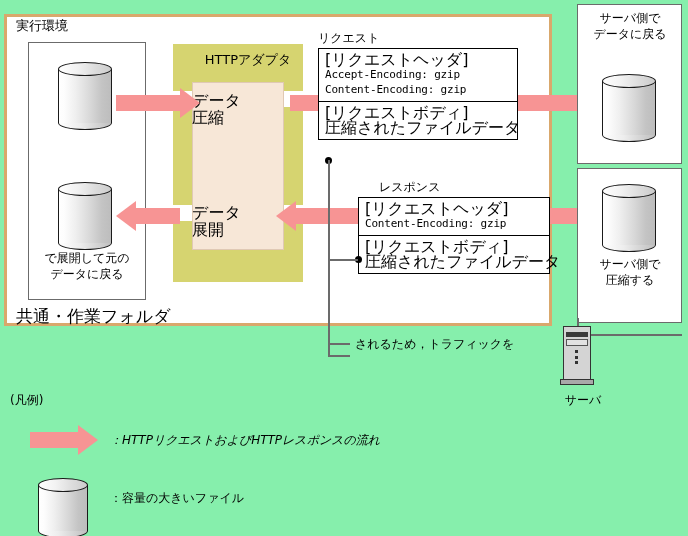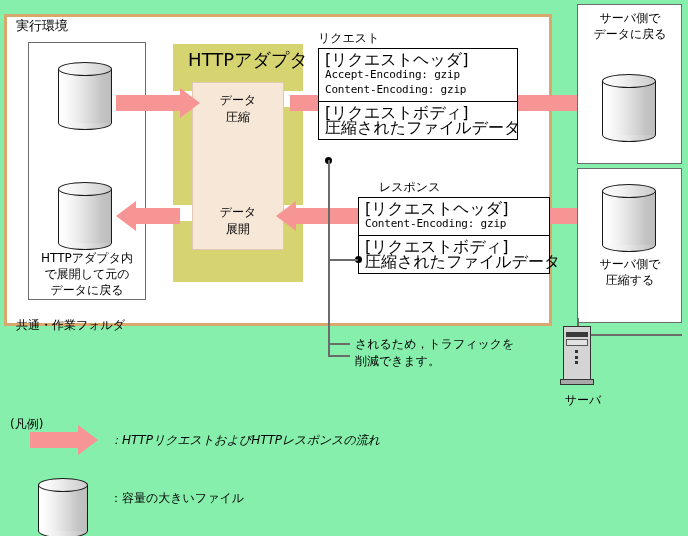--- a/index.html
+++ b/index.html
@@ -39,22 +39,22 @@
   .thin-box {
     border: 1px solid #6b6b6b;
     box-sizing: border-box;
     background: #ffffff;
   }
   .folder-box {
     left: 28px; top: 42px;
     width: 118px; height: 258px;
   }
   .folder-label {
-    left: 16px; top: 318px;
-    font-size: 12px;
+    left: 16px; top: 309px;
+    font-size: 17px;
     line-height: 15px;
     white-space: nowrap;
   }
   .server-box-top {
     left: 577px; top: 4px;
     width: 105px; height: 160px;
   }
   .server-box-bottom {
     left: 577px; top: 168px;
     width: 105px; height: 155px;
@@ -77,39 +77,39 @@
     width: 92px; height: 168px;
     background: #f7e7d7;
     border: 1px solid #e0c9b4;
     box-sizing: border-box;
   }
   .adapter-title {
     position: absolute;
     left: 0; top: 8px;
     width: 150px;
     text-align: center;
-    font-size: 18px;
+    font-size: 13px;
     line-height: 16px;
   }
   
   .notch {
     position: absolute;
     background: #ffffff;
     width: 19px; height: 16px;
   }
   .notch-tl { left: 0;   top: 47px; }
   .notch-tr { left: 111px; top: 47px; }
   .notch-bl { left: 0;   top: 161px; }
   .notch-br { left: 111px; top: 161px; }
 
   .adapter-op {
     position: absolute;
     width: 92px;
-    text-align: center;
-    font-size: 12px;
+    text-align: left;
+    font-size: 16px;
     line-height: 17px;
   }
   .op-compress { left: 19px; top: 48px; }
   .op-expand   { left: 19px; top: 160px; }
 
   
   .cyl { position: absolute; }
   .cyl .body {
     position: absolute;
     left: 0; top: 7px;
@@ -277,21 +277,21 @@
     font-size: 12px;
   }
   .tower-wire {
     position: absolute;
     background: #6b6b6b;
   }
 
   
   .legend-title {
     position: absolute;
-    left: 10px; top: 416px;
+    left: 10px; top: 392px;
     font-size: 12px;
   }
   .legend-text {
     position: absolute;
     font-size: 12px;
     line-height: 16px;
     white-space: nowrap;
   }
   .legend-text-1 { left: 110px; top: 432px; font-style: italic; }
   .legend-text-2 { left: 110px; top: 490px; }
@@ -314,21 +314,20 @@
       <div class="top"></div>
   </div>
 
   <div class="cyl cyl-b">
     <div class="body"></div>
       <div class="bottom"></div>
       <div class="bottom-mask"></div>
       <div class="top"></div>
   </div>
   <div class="note note-adapter-inner">
-    <div>HTTPアダプタ内</div>
     <div>で展開して元の</div>
     <div>データに戻る</div>
   </div>
 
   <div class="abs adapter">
     <div class="adapter-green"></div>
     <div class="notch notch-tl"></div>
     <div class="notch notch-tr"></div>
     <div class="notch notch-bl"></div>
     <div class="notch notch-br"></div>
@@ -389,21 +388,20 @@
 
   <div class="dot" style="left:325px; top:157px;"></div>
   <div class="leader" style="left:328px; top:160px; width:2px; height:195px;"></div>
   <div class="dot" style="left:355px; top:256px;"></div>
   <div class="leader" style="left:330px; top:259px; width:28px; height:2px;"></div>
   <div class="leader" style="left:328px; top:343px; width:22px; height:2px;"></div>
   <div class="leader" style="left:328px; top:355px; width:22px; height:2px;"></div>
 
   <div class="note-traffic">
     <div>されるため，トラフィックを</div>
-    <div>削減できます。</div>
   </div>
 
   <div class="abs thin-box server-box-top"></div>
   <div class="note note-server-top">
     <div>サーバ側で</div>
     <div>データに戻る</div>
   </div>
   <div class="cyl cyl-c">
     <div class="body"></div>
       <div class="bottom"></div>

